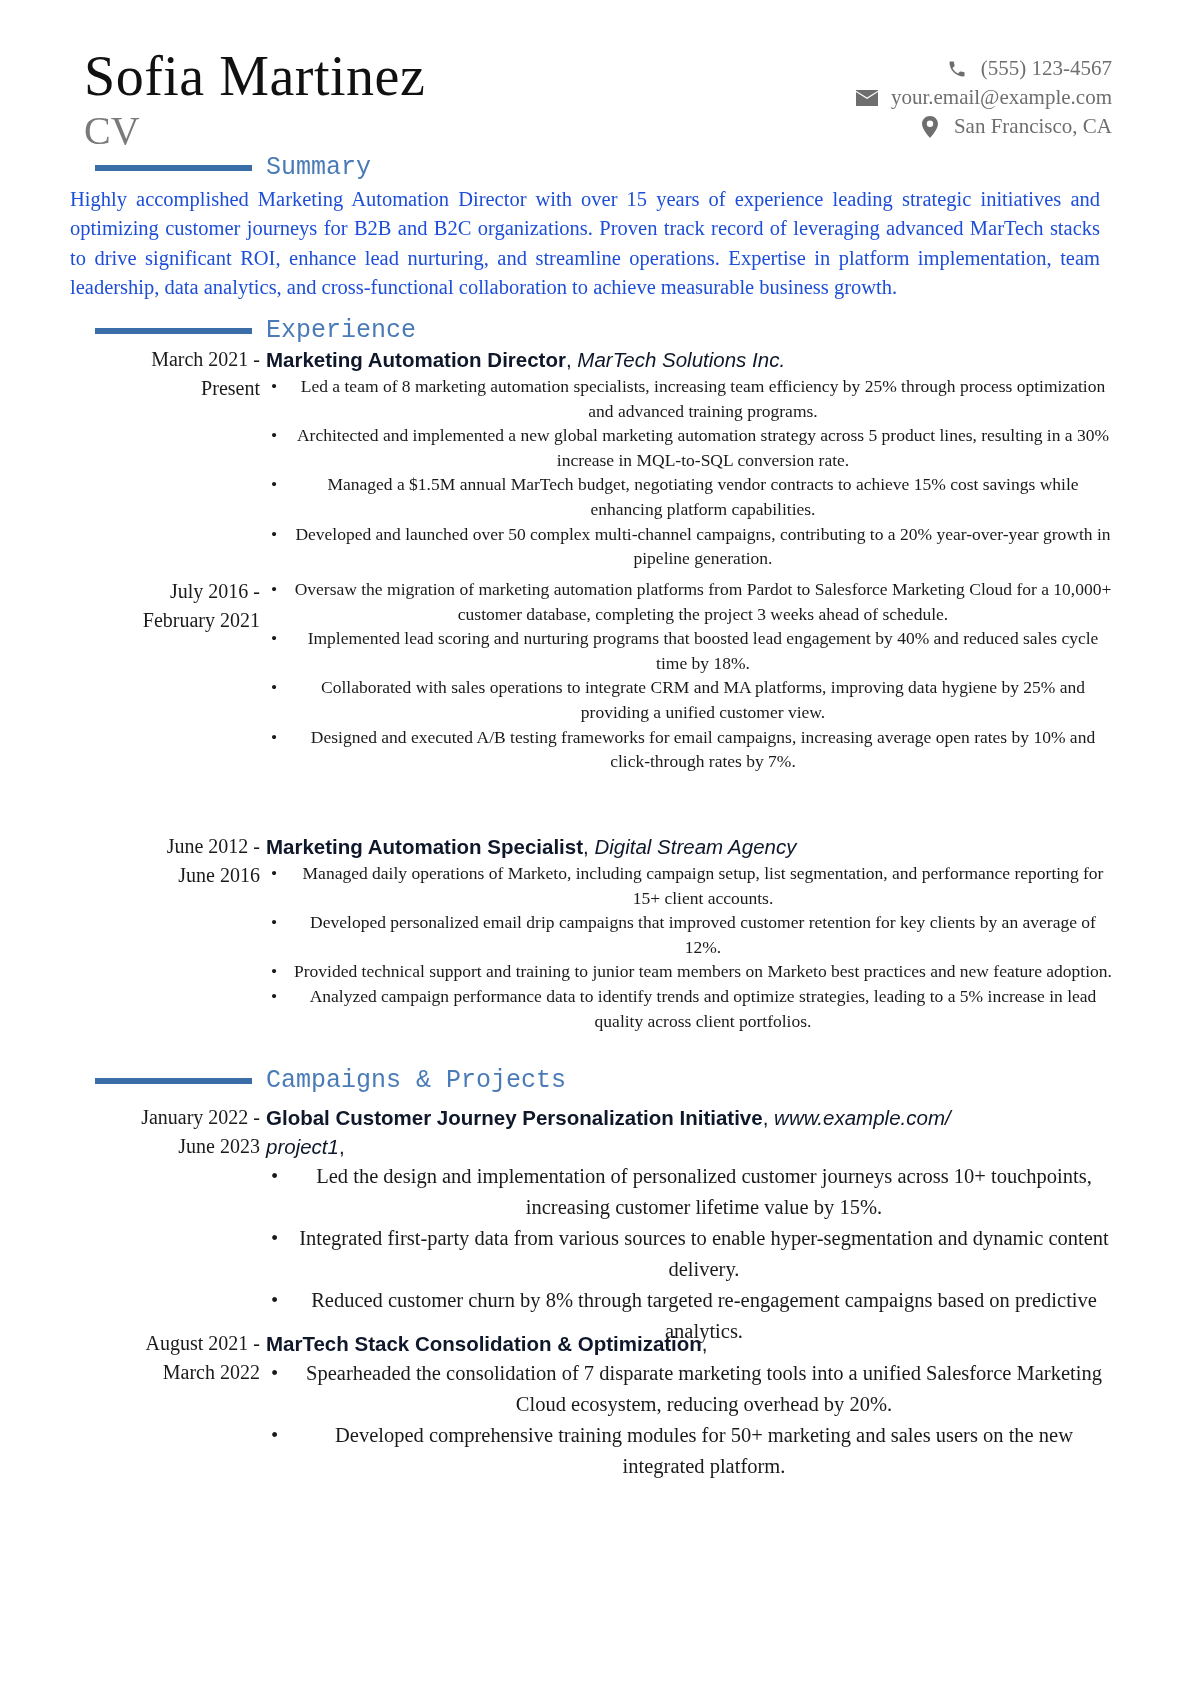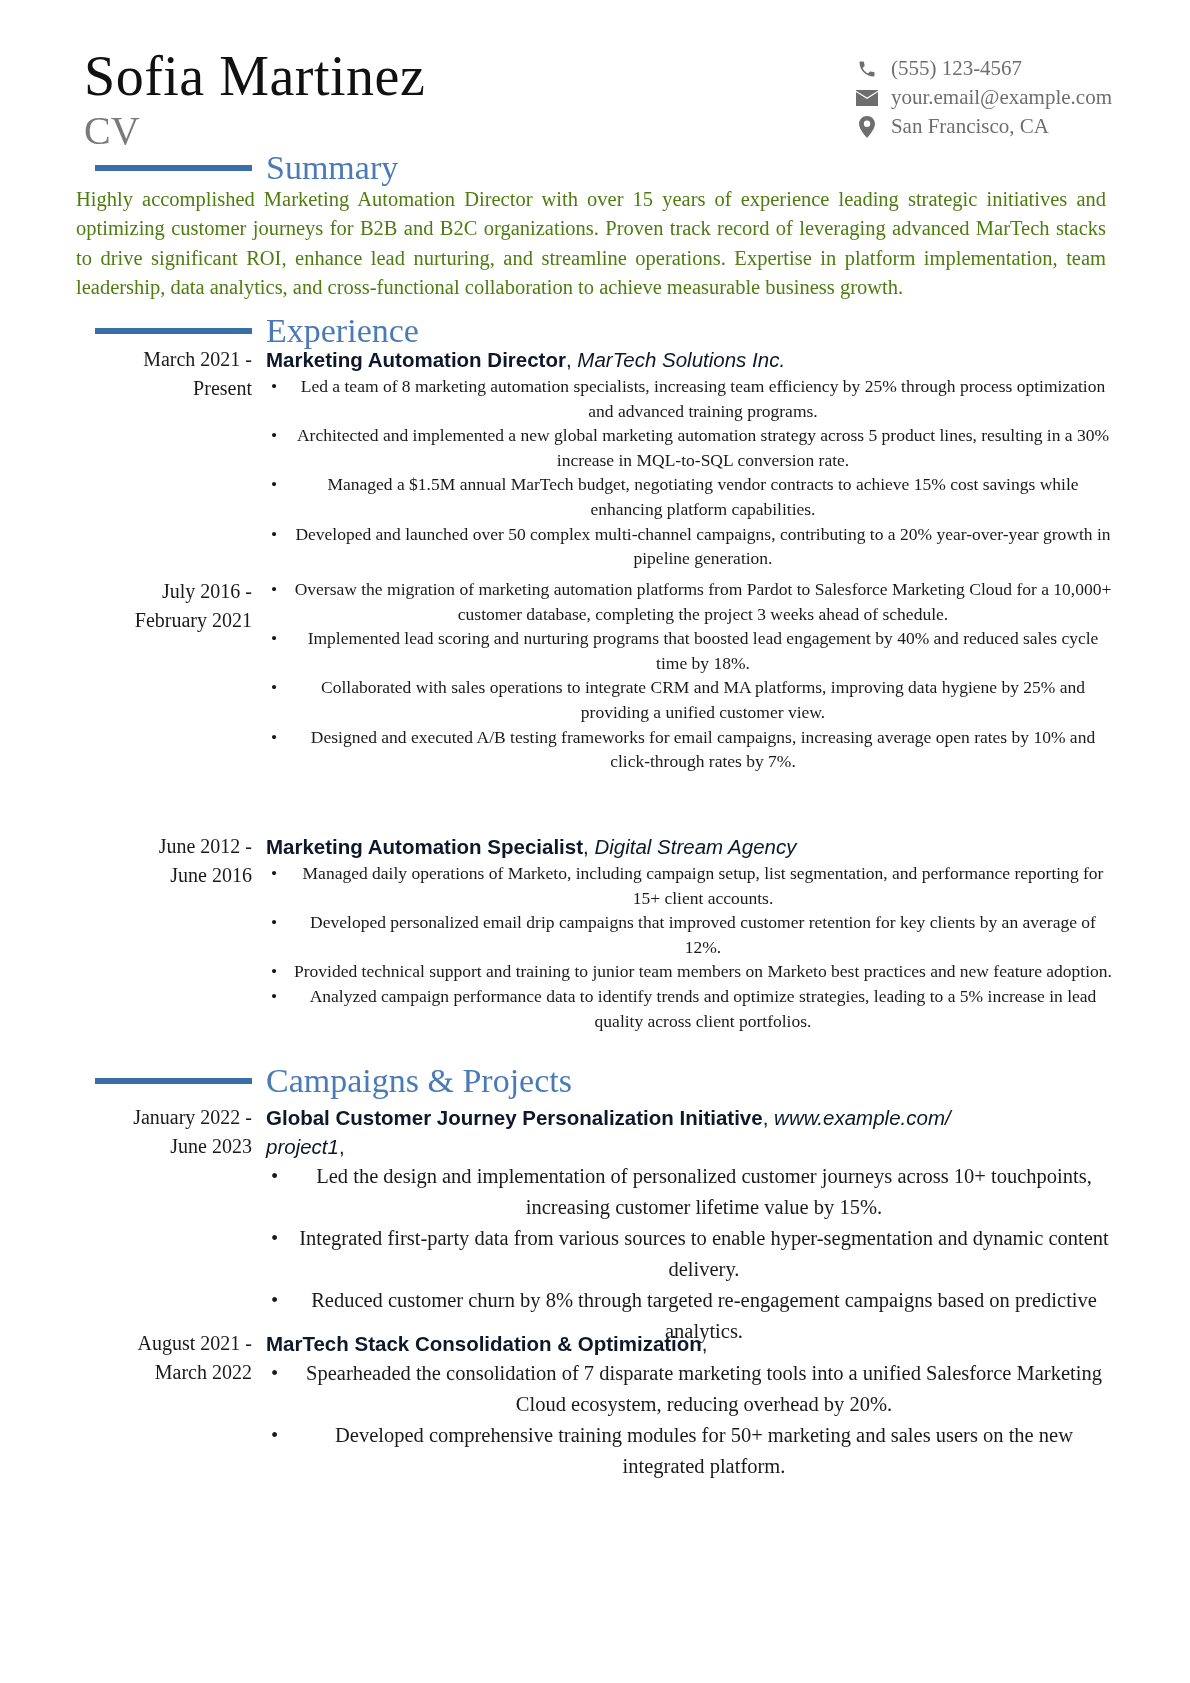--- a/index.html
+++ b/index.html
@@ -15,39 +15,39 @@
       font-family: "Liberation Serif", serif; font-size: 56px; line-height: 64px;
       color: #111; letter-spacing: 0.5px;
     }
     .subtitle {
       position: absolute; left: 84px; top: 108px;
       font-family: "Liberation Serif", serif; font-size: 40px; line-height: 46px;
       color: #7a7a7a;
     }
     .contact { position: absolute; right: 78px; top: 54px; text-align: right; }
     .contact-row {
-      display: flex; align-items: center;
+      display: flex; justify-content: flex-end; align-items: center;
       height: 29px; font-family: "Liberation Serif", serif; font-size: 21px; color: #6e6e6e;
     }
     .contact-row .icon { display: inline-flex; width: 24px; height: 22px; margin-right: 12px; align-items: center; justify-content: center; }
     .contact-row svg { fill: #6e6e6e; }
 
     .section-head { position: absolute; left: 95px; height: 34px; display: flex; align-items: center; }
     .section-bar { width: 157px; height: 6px; background: #3b6ea8; margin-right: 14px; }
-    .section-title { font-family: Liberation Serif, serif; font-size: 34px; color: #4a7bb7; line-height: 34px; }
+    .section-title { font-family: Liberation Mono, monospace; font-size: 25px; color: #4a7bb7; line-height: 34px; }
 
     .summary {
-      position: absolute; left: 76px; top: 185px; width: 1030px;
-      font-family: "Liberation Serif", serif; font-size: 20.5px; line-height: 29.4px; color: #4d7c0f;
+      position: absolute; left: 70px; top: 185px; width: 1030px;
+      font-family: "Liberation Serif", serif; font-size: 20.5px; line-height: 29.4px; color: #1d4ed8;
       text-align: justify;
     }
 
     .entry { position: absolute; left: 84px; width: 1036px; }
     .entry .dates {
-      position: absolute; left: 4px; top: 0; width: 164px; text-align: right;
+      position: absolute; left: 12px; top: 0; width: 164px; text-align: right;
       font-family: "Liberation Serif", serif; font-size: 20px; line-height: 29px; color: #1a1a1a;
     }
     .entry .body { position: absolute; left: 182px; top: 0; width: 850px; }
     .entry .title-line {
       font-family: Liberation Sans, sans-serif; font-size: 20.5px; line-height: 29px; color: #0f172a;
     }
     .entry .title-line .role { font-weight: bold; }
     .entry .title-line .org { font-style: italic; }
     .bullets { list-style: none; margin: 0; padding: 0; }
     .bullets li {

